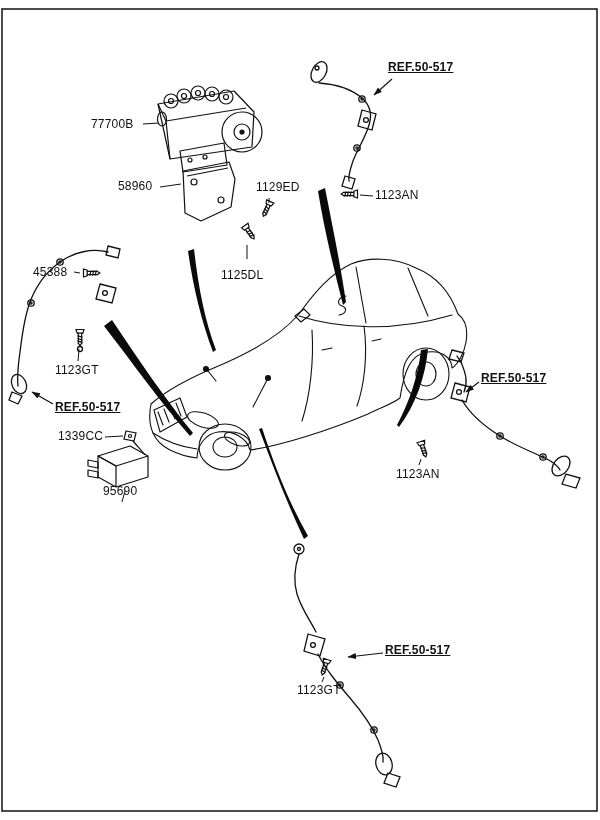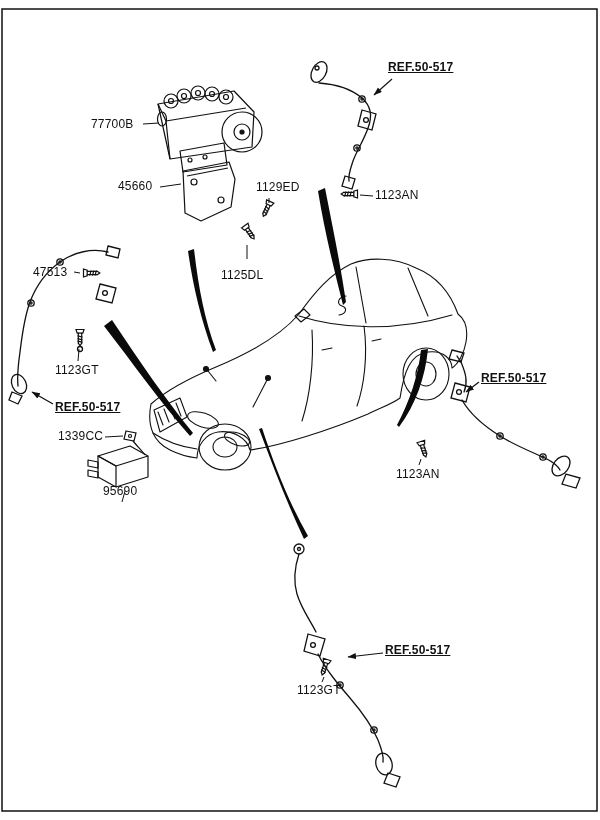--- a/index.html
+++ b/index.html
@@ -233,24 +233,24 @@
 
   <g stroke="#111" stroke-width="1.2" fill="none">
     <line x1="392" y1="79" x2="374" y2="95" marker-end="url(#ah)"></line>
     <line x1="53" y1="404" x2="32" y2="392" marker-end="url(#ah)"></line>
     <line x1="479" y1="382" x2="466" y2="392" marker-end="url(#ah)"></line>
     <line x1="383" y1="653" x2="348" y2="657" marker-end="url(#ah)"></line>
   </g>
 </svg>
 
 <div class="lbl" style="left:91px;top:117px">77700B</div>
-<div class="lbl" style="left:118px;top:179px">45660</div>
+<div class="lbl" style="left:118px;top:179px">58960</div>
 <div class="lbl" style="left:256px;top:180px">1129ED</div>
 <div class="lbl" style="left:221px;top:268px">1125DL</div>
-<div class="lbl" style="left:33px;top:265px">47513</div>
+<div class="lbl" style="left:33px;top:265px">45388</div>
 <div class="lbl" style="left:55px;top:363px">1123GT</div>
 <div class="lbl ref" style="left:55px;top:400px">REF.50-517</div>
 <div class="lbl" style="left:58px;top:429px">1339CC</div>
 <div class="lbl" style="left:103px;top:484px">95690</div>
 <div class="lbl ref" style="left:388px;top:60px">REF.50-517</div>
 <div class="lbl" style="left:375px;top:188px">1123AN</div>
 <div class="lbl ref" style="left:481px;top:371px">REF.50-517</div>
 <div class="lbl" style="left:396px;top:467px">1123AN</div>
 <div class="lbl ref" style="left:385px;top:643px">REF.50-517</div>
 <div class="lbl" style="left:297px;top:683px">1123GT</div>

